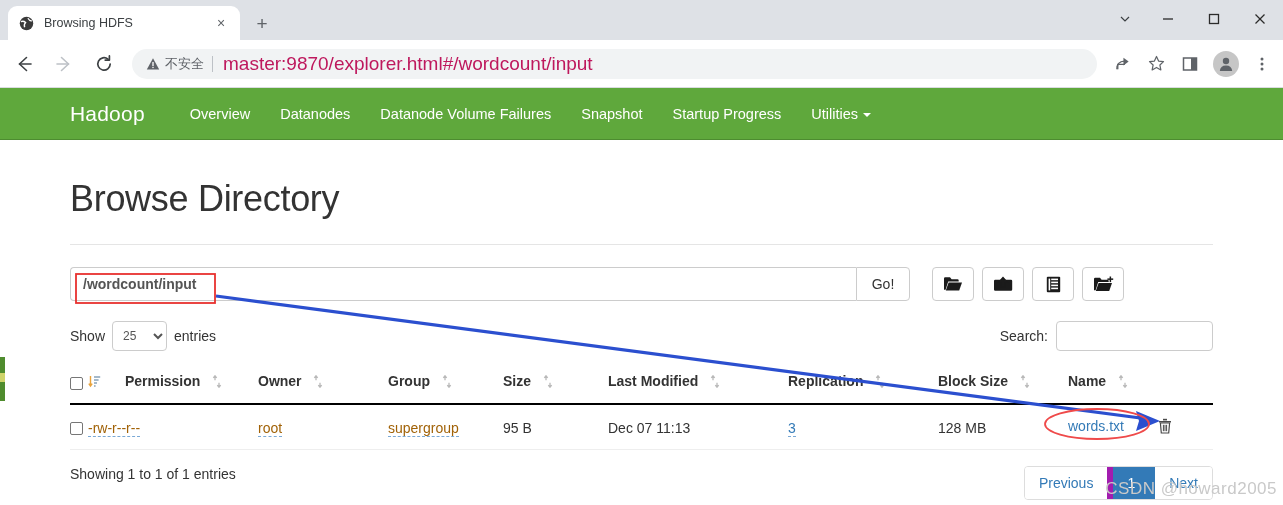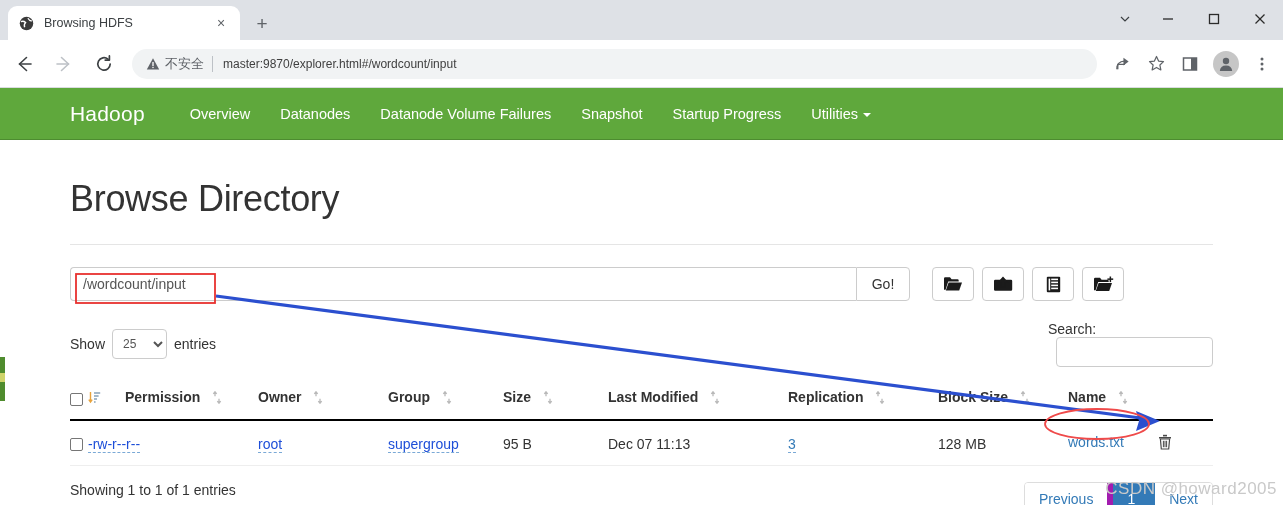--- a/index.html
+++ b/index.html
@@ -65,21 +65,21 @@
   }
   .nav-btn.disabled { color:#bdc1c6; }
   .omnibox {
     flex:1; height:30px; background:#f1f3f4; border-radius:16px;
     display:flex; align-items:center; padding:0 14px; margin:0 8px;
     font-size:13.5px; color:#202124;
   }
   .warn-icon { display:flex; align-items:center; margin-right:5px; color:#5f6368; }
   .insecure-label { color:#5f6368; font-size:13px; margin-right:8px; }
   .omni-sep { width:1px; height:16px; background:#bdc1c6; margin-right:10px; }
-  .omni-url { color:#404040; font-size:12px; white-space:nowrap; }
+  .omni-url { color:#be185d; font-size:19px; white-space:nowrap; }
   .tb-icon {
     width:30px; height:30px; margin:0 2px;
     display:flex; align-items:center; justify-content:center; color:#5f6368;
   }
   .avatar-btn {
     width:26px; height:26px; border-radius:50%; background:#c6c6c6;
     display:flex; align-items:center; justify-content:center; margin:0 6px;
   }
 
   
@@ -109,21 +109,21 @@
     margin:38px 0 0 0; letter-spacing:-.3px;
   }
   .title-rule { height:1px; background:#e5e5e5; margin-top:24px; }
 
   .path-row { display:flex; align-items:center; margin-top:22px; }
   .path-group { flex:1; display:flex; max-width:840px; }
   .path-input {
     flex:1; height:34px; border:1px solid #ccc; border-right:none;
     border-radius:4px 0 0 4px; padding:0 12px;
     font-size:14px; color:#555; font-family:"Liberation Sans", sans-serif;
-    background:#fff; outline:none;
+    background:#fff; outline:none;font-weight:bold;
   }
   .go-btn {
     width:54px; height:34px; border:1px solid #ccc; background:#fff;
     border-radius:0 4px 4px 0; font-size:14px; color:#333;
     font-family:"Liberation Sans", sans-serif; cursor:pointer;
   }
   .tool-group { display:flex; margin-left:22px; }
   .tool-btn {
     width:42px; height:34px; border:1px solid #ccc; background:#fff;
     border-radius:4px; margin-left:8px;
@@ -134,40 +134,40 @@
   .controls-row {
     display:flex; align-items:center; justify-content:space-between;
     margin-top:20px;
   }
   .show-entries { display:flex; align-items:center; font-size:14px; color:#333; }
   .len-select {
     margin:0 7px; height:30px; border:1px solid #ccc; border-radius:4px;
     font-size:12px; color:#555; padding:0 6px;
     font-family:"Liberation Sans", sans-serif; background:#fff;
   }
-  .search-box { display:flex; align-items:flex-start; font-size:14px; color:#333;flex-direction:column; }
+  .search-box { display:flex; align-items:center; font-size:14px; color:#333; }
   .search-input {
     margin-left:8px; width:157px; height:30px;
     border:1px solid #ccc; border-radius:4px; padding:0 8px;
     font-family:"Liberation Sans", sans-serif; font-size:13px; outline:none;
   }
 
   table.files { width:100%; border-collapse:collapse; margin-top:12px; }
   table.files th {
     text-align:left; font-size:14px; color:#333; font-weight:bold;
     padding:10px 0 12px 0; border-bottom:2px solid #000000;
     white-space:nowrap;
   }
   table.files td {
     font-size:14px; color:#333; padding:13px 0 12px 0;
     border-bottom:1px solid #eee; white-space:nowrap;
   }
   .sort-ico { display:inline-block; margin-left:8px; vertical-align:-2px; }
   .cell-link {
-    color:#1d4ed8; text-decoration:none;
+    color:#a16207; text-decoration:none;
     border-bottom:1px dashed #7aa9d6;
   }
   .cell-link.blue { color:#337ab7; border-bottom-color:#7aa9d6; }
   .name-link { color:#337ab7; text-decoration:none; }
   .row-check { width:18px; }
   .chk {
     width:13px; height:13px; border:1px solid #767676; border-radius:2px;
     background:#fff; display:inline-block; vertical-align:middle;
   }
 

